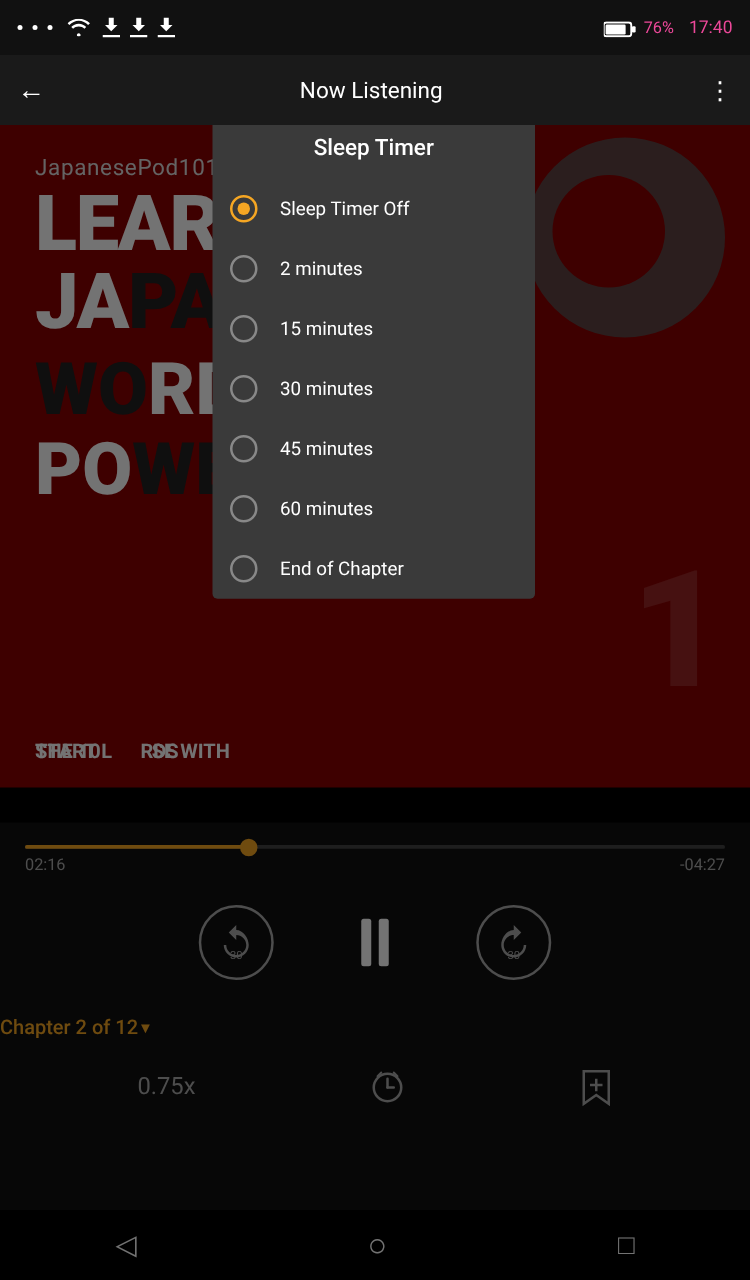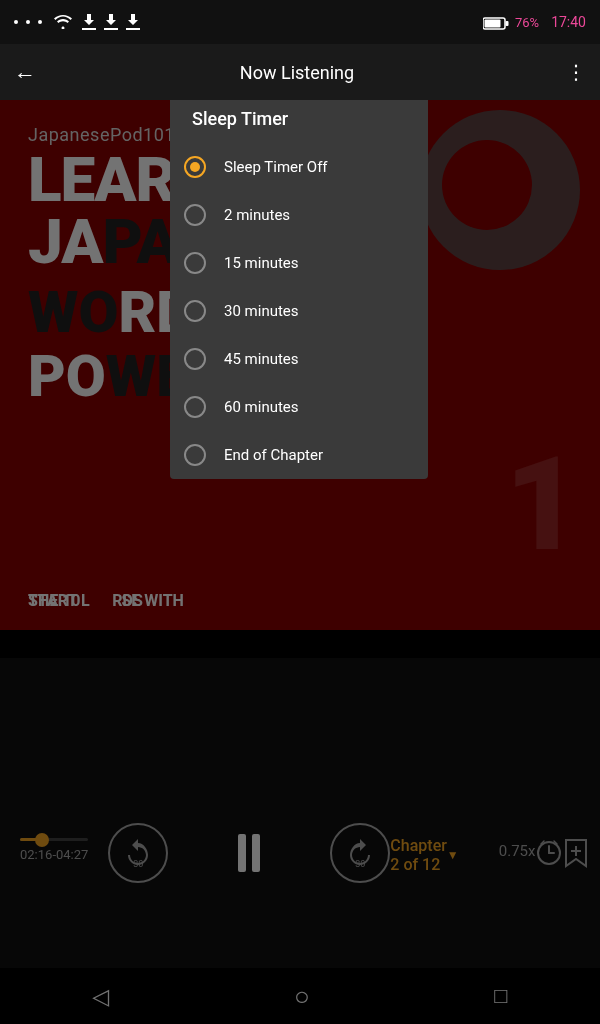--- a/index.html
+++ b/index.html
@@ -164,20 +164,21 @@
     .dialog {
       position: absolute;
       top: 88px;
       left: 170px;
       width: 258px;
       background: #3a3a3a;
       border-radius: 4px;
       z-index: 20;
       padding: 0;
       overflow: hidden;
+      text-align: center;
     }
     .dialog-title {
       color: #fff;
       font-size: 18px;
       font-weight: 500;
       padding: 20px 22px 14px 22px;
     }
     .dialog-option {
       display: flex;
       align-items: center;
@@ -211,22 +212,21 @@
 
     
     .player-section {
       position: absolute;
       bottom: 0;
       left: 0;
       right: 0;
       height: 366px;
       background: #111;
       display: flex;
-      flex-direction: row;
-      align-items: center;
+      flex-direction: column;
     }
 
     
     .progress-area {
       width: 100%;
       padding: 18px 20px 0 20px;
     }
     .progress-track {
       width: 100%;
       height: 3px;
@@ -327,21 +327,21 @@
       padding: 24px 40px 0 40px;
     }
     .action-item {
       display: flex;
       flex-direction: column;
       align-items: center;
       cursor: pointer;
     }
     .action-label {
       color: #aaa;
-      font-size: 15px;
+      font-size: 19px;
       margin-bottom: 4px;
     }
 
     
     .nav-bar {
       position: absolute;
       bottom: 0;
       left: 0;
       right: 0;
       height: 56px;

